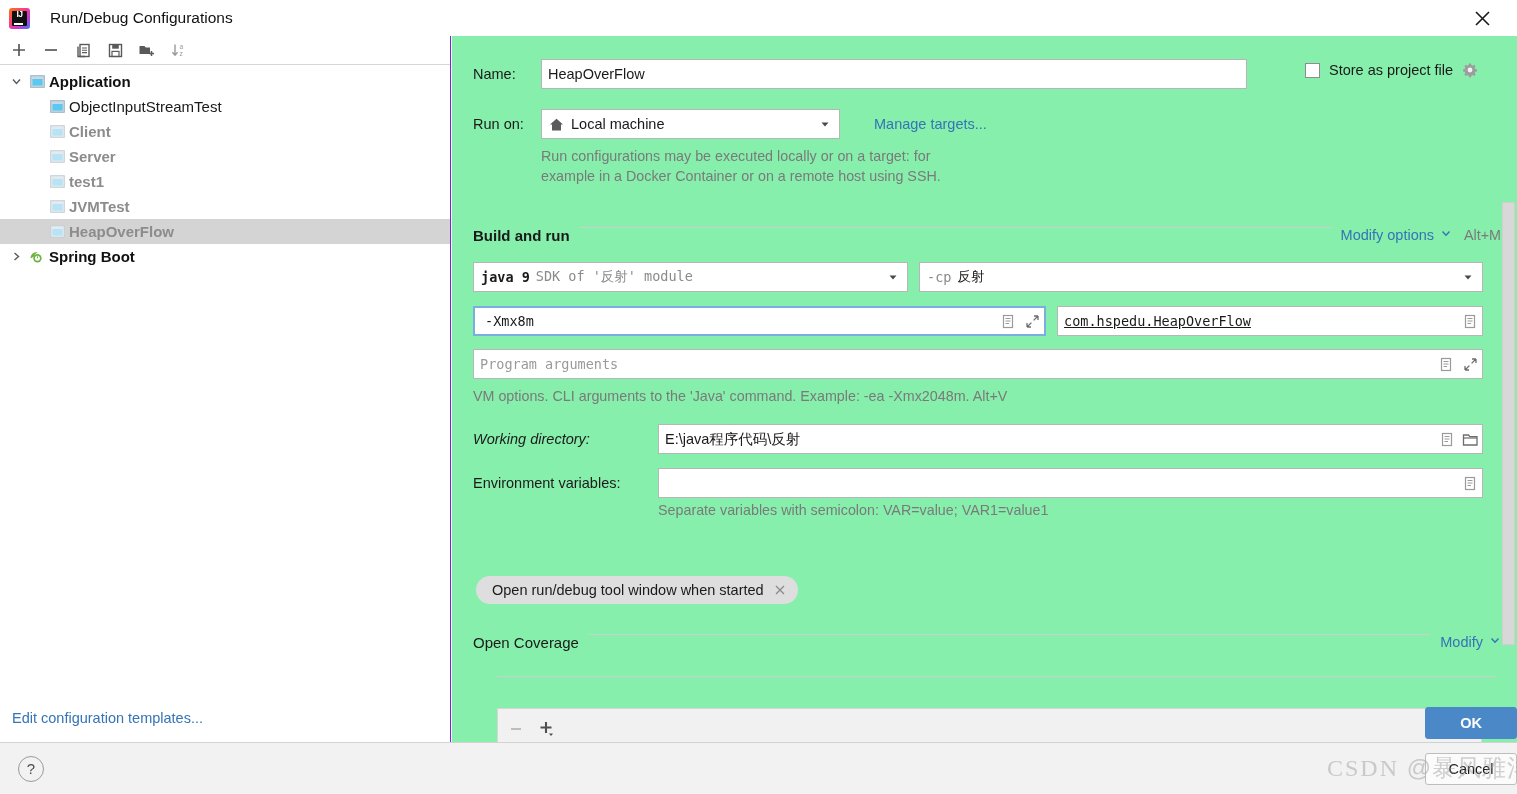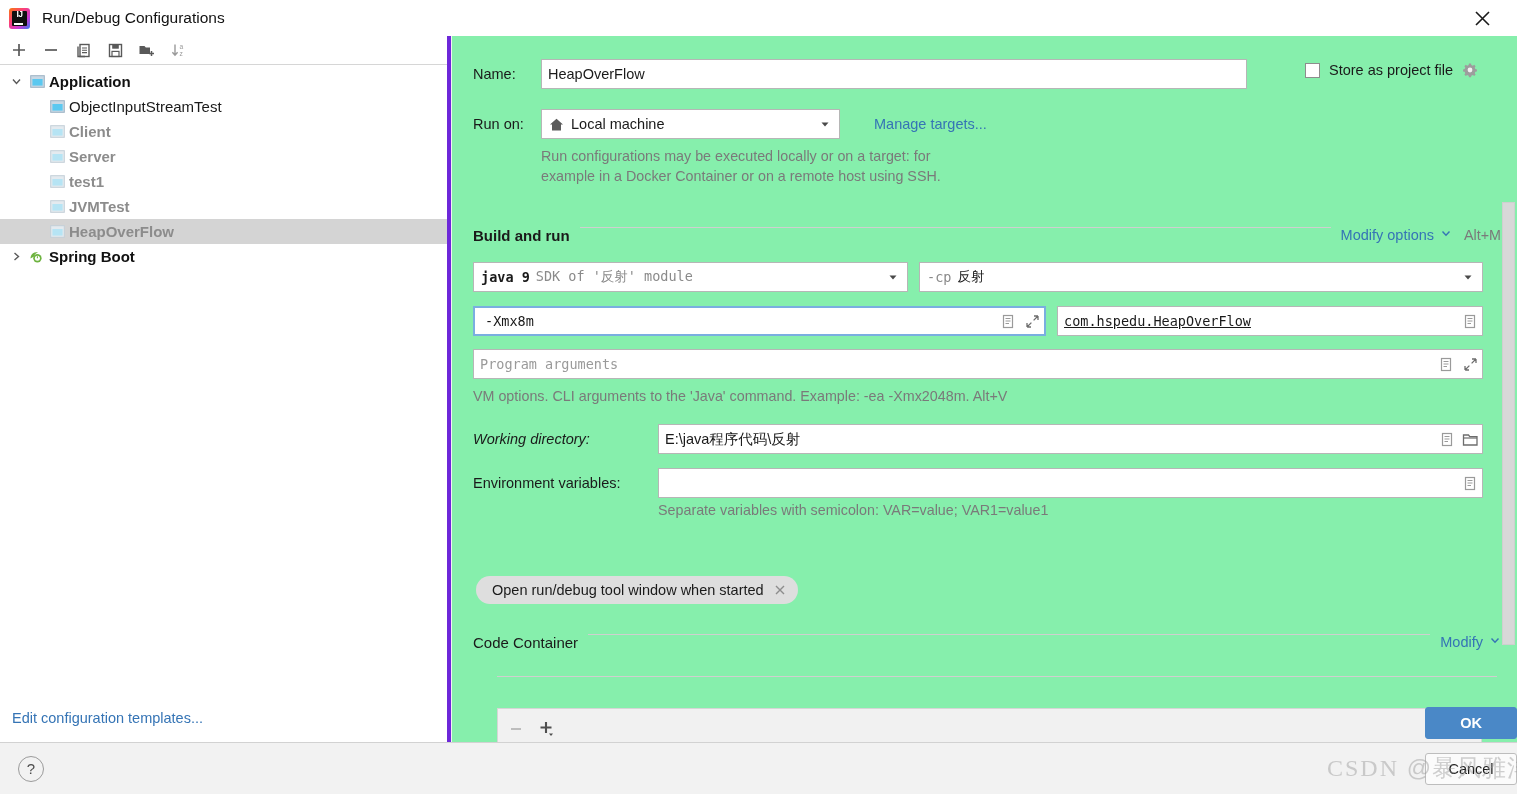--- a/index.html
+++ b/index.html
@@ -22,32 +22,32 @@
     display: flex; align-items: center;
   }
   .title-logo { width: 21px; height: 21px; margin-left: 9px; position: relative; flex: 0 0 auto; }
   .title-logo .sq { position: absolute; inset: 0; border-radius: 3px;
     background: linear-gradient(135deg,#f97a0b 0%, #fb3f7b 38%, #c939d6 70%, #2e7ff2 100%); }
   .title-logo .inner { position: absolute; left: 3px; top: 3px; right: 3px; bottom: 3px;
     background: #101010; border-radius: 1px; }
   .title-logo .ij { position: absolute; left: 0; top: 1px; right: 0; text-align: center;
     color: #fff; font-size: 8.5px; font-weight: bold; font-family: "Liberation Sans", sans-serif; letter-spacing: -0.5px;}
   .title-logo .bar { position: absolute; left: 5px; bottom: 4px; width: 9px; height: 2px; background: #fff; }
-  .title-text { margin-left: 12px; font-size: 15.5px; color: #111; }
+  .title-text { margin-left: 20px; font-size: 15.5px; color: #111; }
   .title-close {
     position: absolute; right: 12px; top: 0; width: 46px; height: 36px;
     display: flex; align-items: center; justify-content: center;
     cursor: default;
   }
   .title-close svg { display: block; }
 
   
   .left-panel {
     position: absolute; left: 0; top: 36px; width: 451px; height: 706px;
-    background: #ffffff; border-right: 4px solid #6d28d9;
+    background: #ffffff; border-right: 1px solid #6d28d9;
   }
   .left-toolbar {
     height: 29px; border-bottom: 1px solid #d6d6d6;
     display: flex; align-items: center; padding-left: 6px; gap: 6px;
     background: #ffffff;
   }
   .tb-btn {
     width: 26px; height: 24px; display: flex; align-items: center; justify-content: center;
     cursor: default;
   }
@@ -491,21 +491,21 @@
           <span>Open run/debug tool window when started</span>
           <span class="x">
             <svg width="12" height="12" viewBox="0 0 12 12">
                 <path d="M2 2 L10 10 M10 2 L2 10" stroke="#8d8d8d" stroke-width="1.4" fill="none"></path>
               </svg>
           </span>
         </span>
       </div>
 
       <div class="sep-title" style="position:absolute; left:21px; top:598px; width:1028px;">
-        <div style="font-size:15px;">Code Container</div>
+        <div style="font-size:15px;">Open Coverage</div>
         <div class="sep-line"></div>
         <div class="link">Modify</div>
         <div style="display:flex;align-items:center;margin-left:-4px;">
           <svg width="12" height="12" viewBox="0 0 12 12">
               <path d="M2.5 4.5 L6 8.3 L9.5 4.5" stroke="#3574b5" stroke-width="1.4" fill="none"></path>
             </svg>
         </div>
       </div>
 
       <div class="sep-title" style="position:absolute; left:45px; top:640px; width:1000px;">

